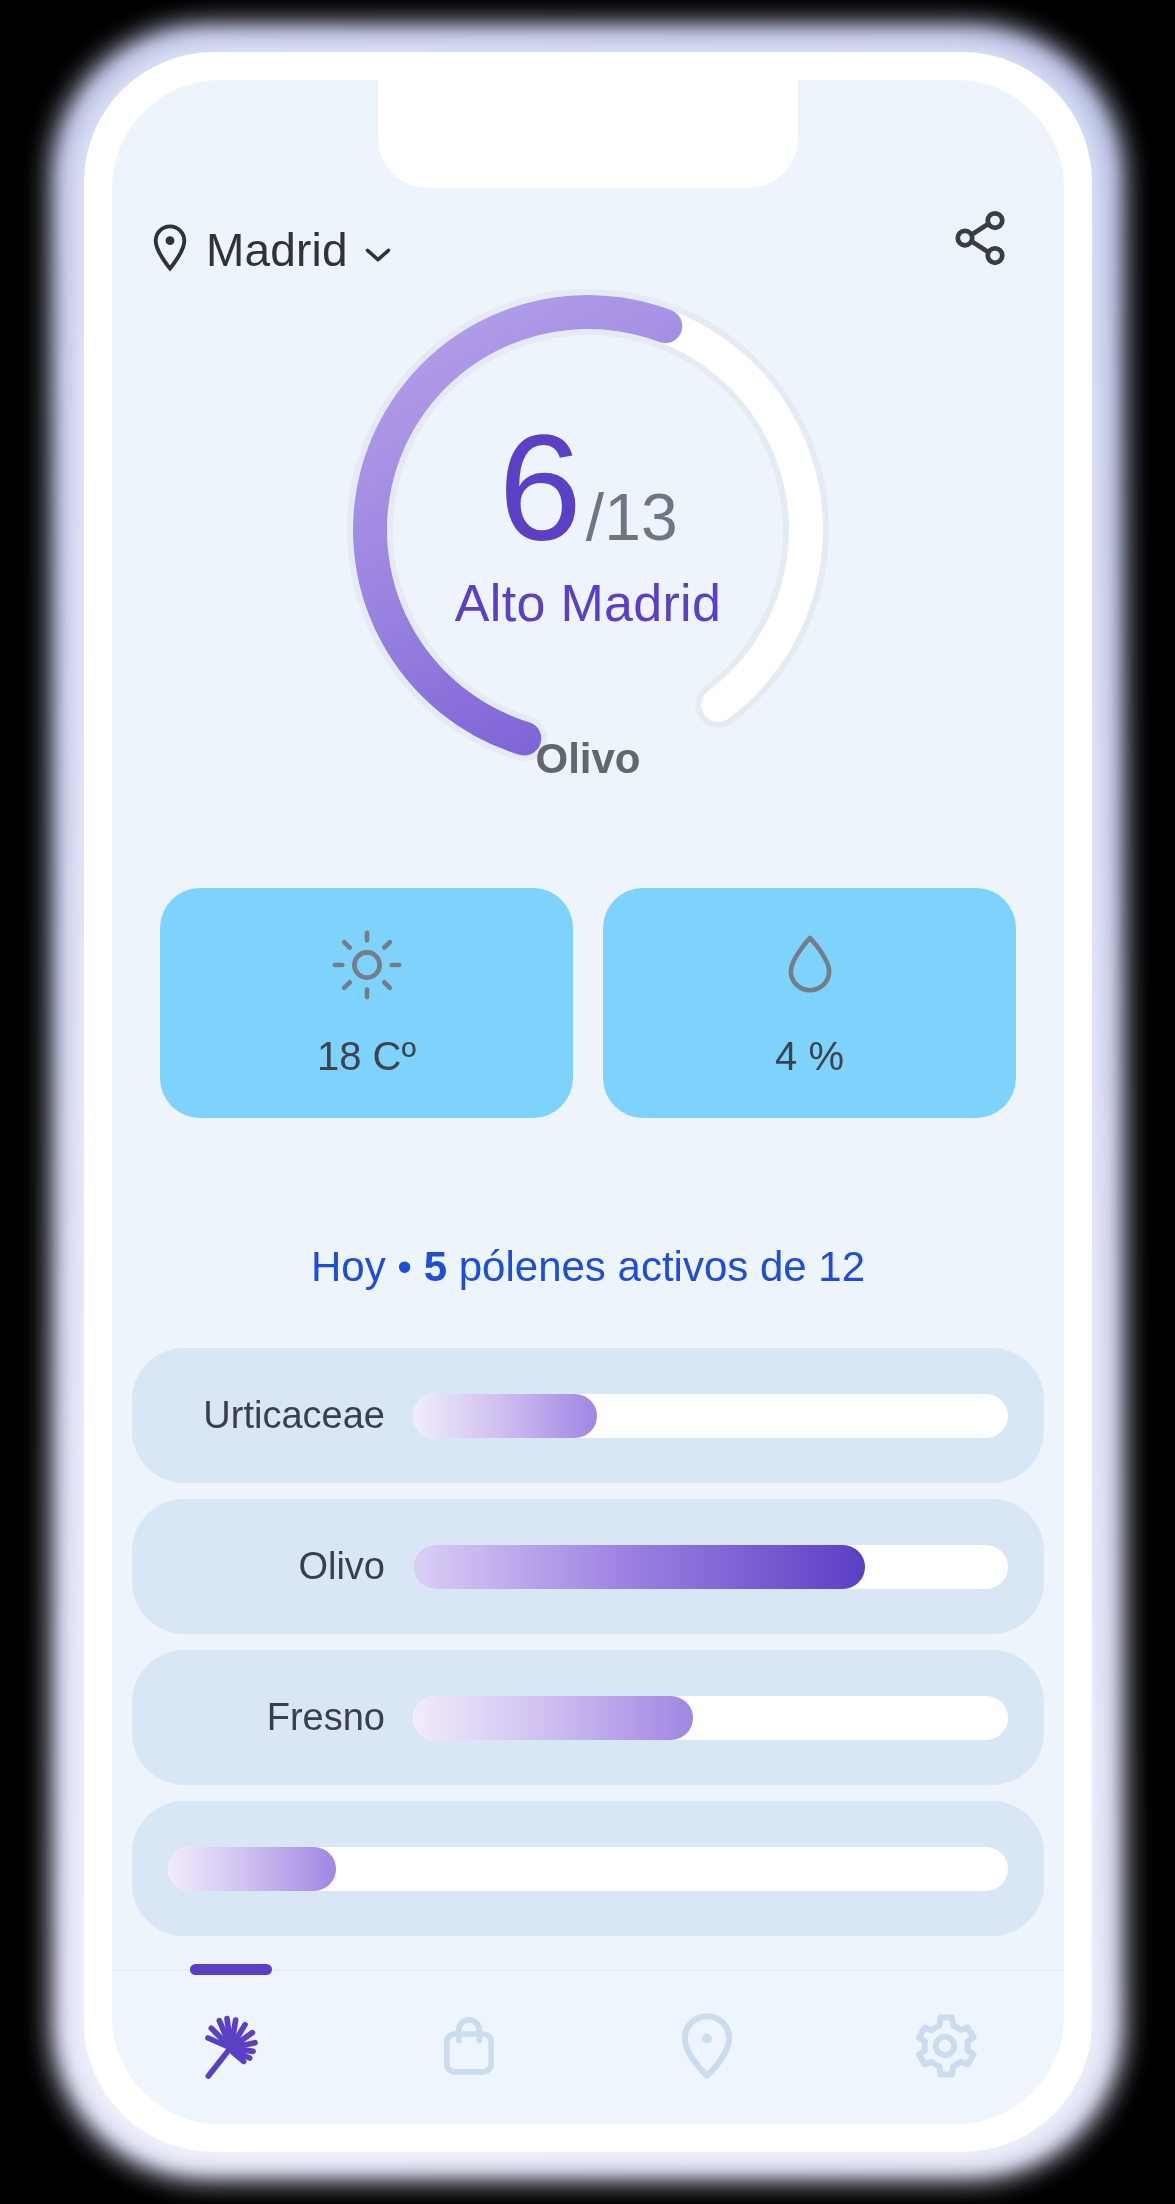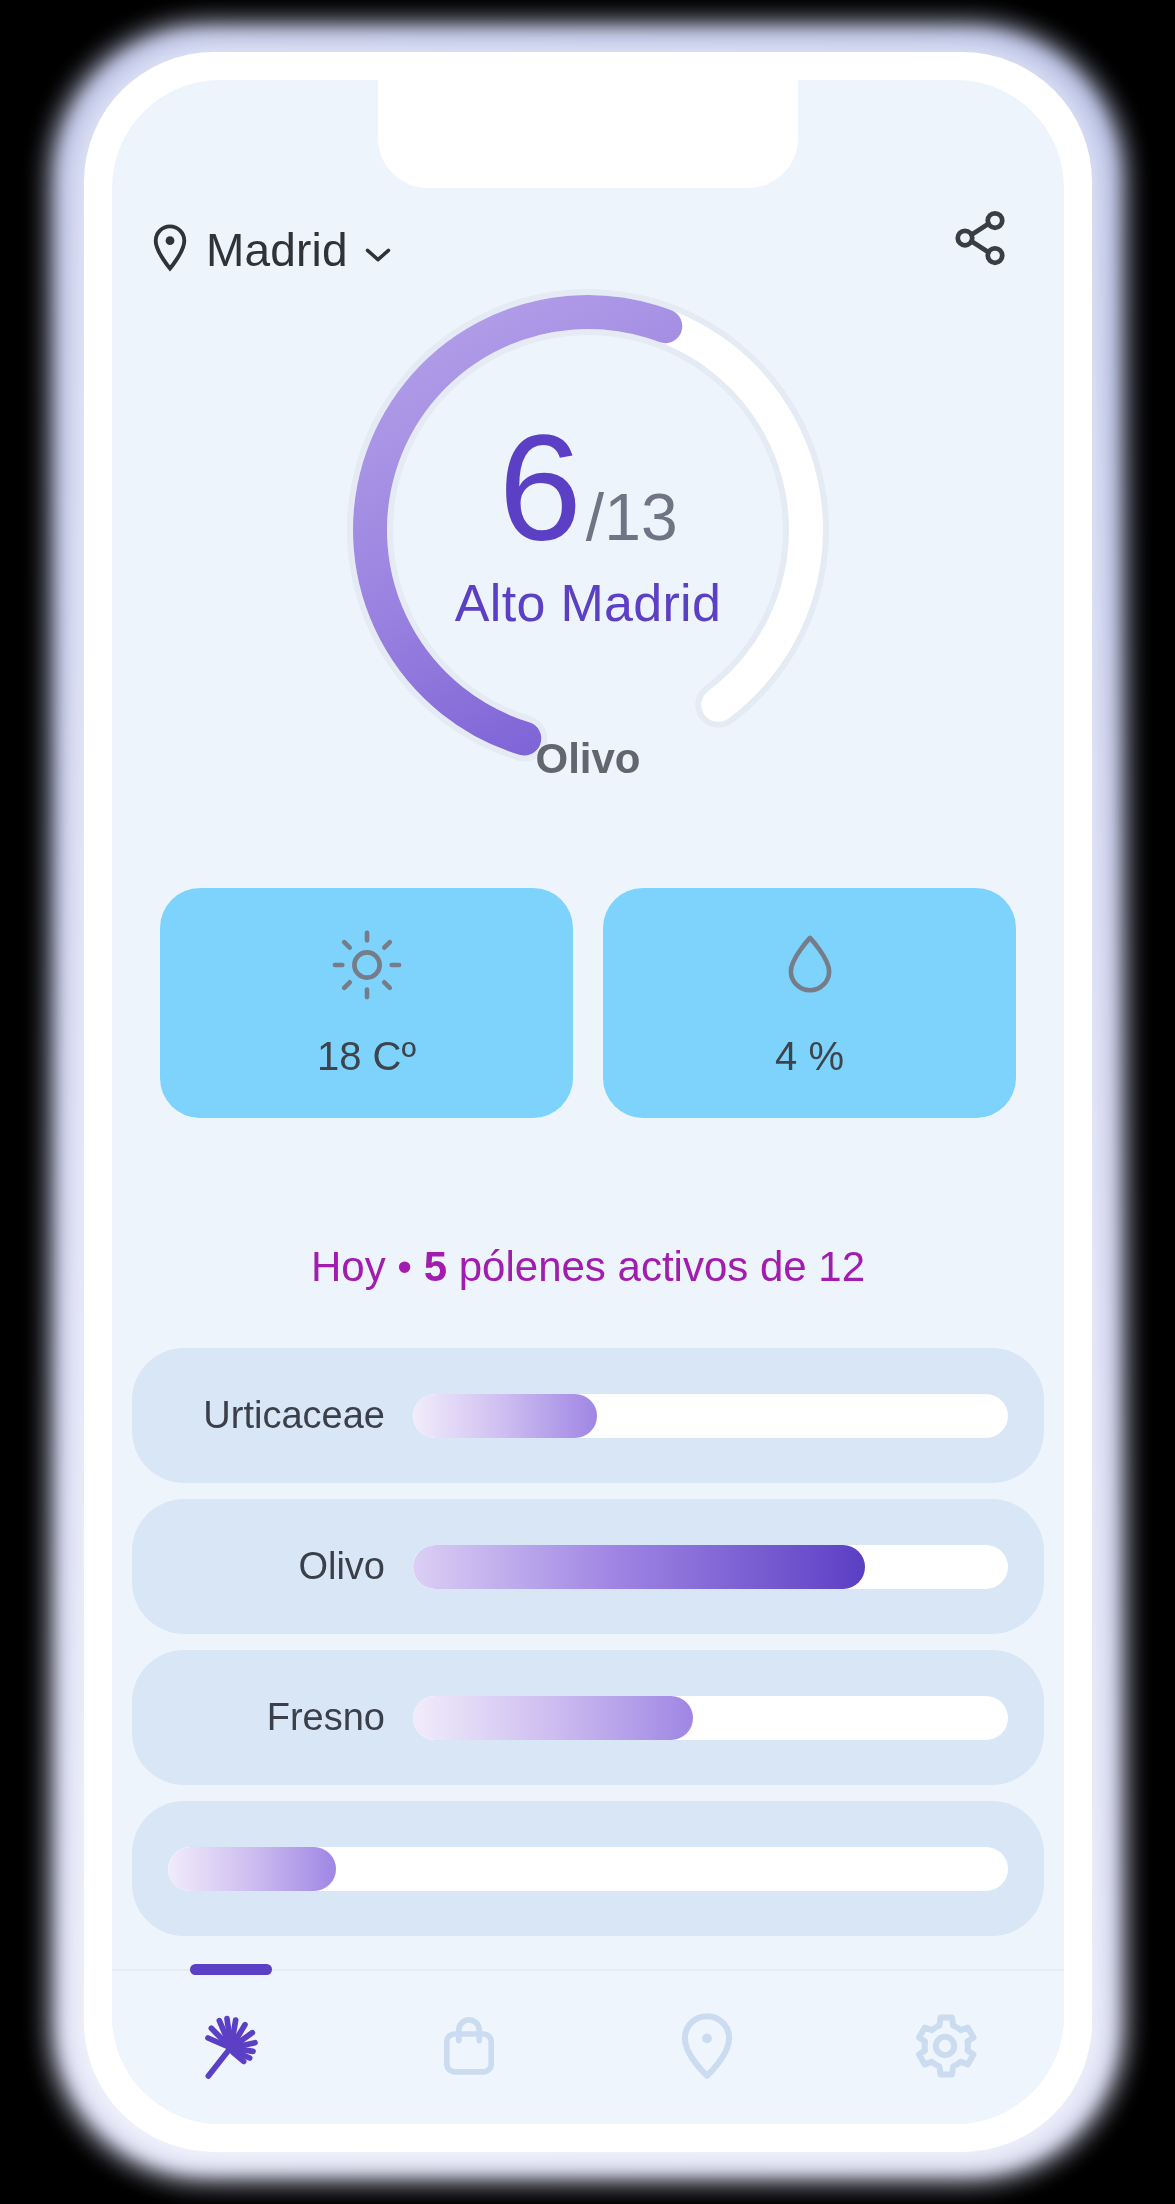--- a/index.html
+++ b/index.html
@@ -169,21 +169,21 @@
     color: #3f434c;
   }
 
   
   .today-line {
     position: absolute;
     top: 1163px;
     left: 0; right: 0;
     text-align: center;
     font-size: 42px;
-    color: #a21caf;
+    color: #1d4ed8;
   }
   .today-line b { font-weight: bold; }
 
   
   .pollen-list {
     position: absolute;
     top: 1268px;
     left: 20px; right: 20px;
     display: flex;
     flex-direction: column;

